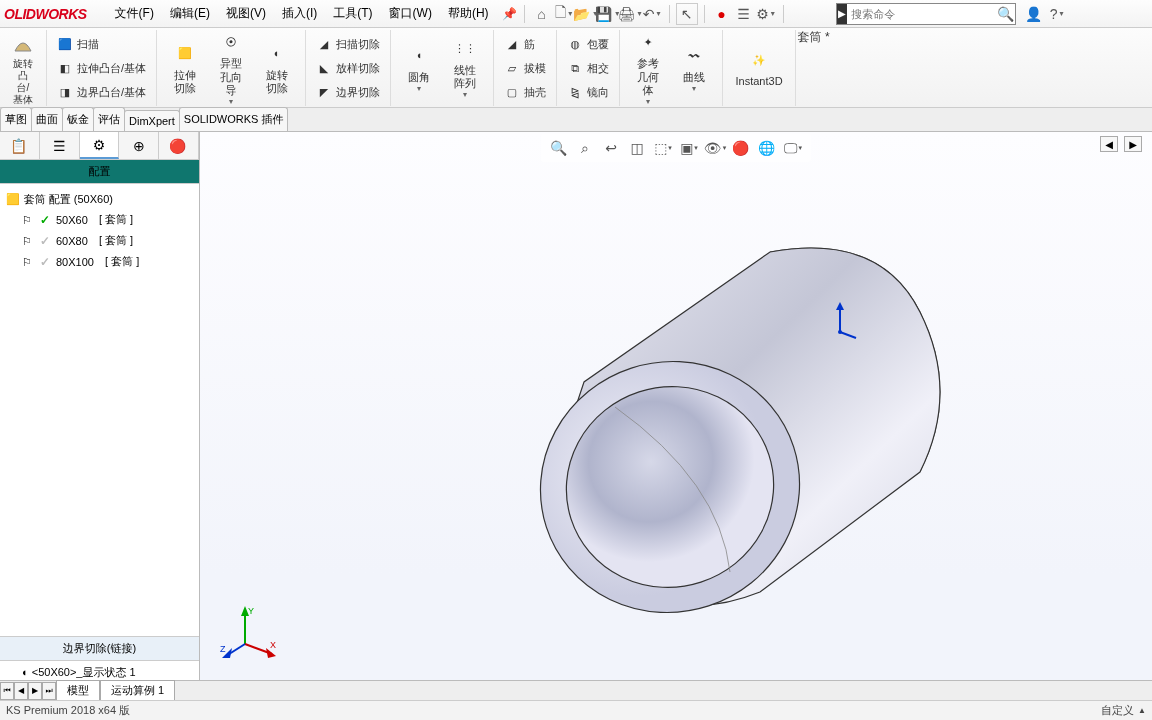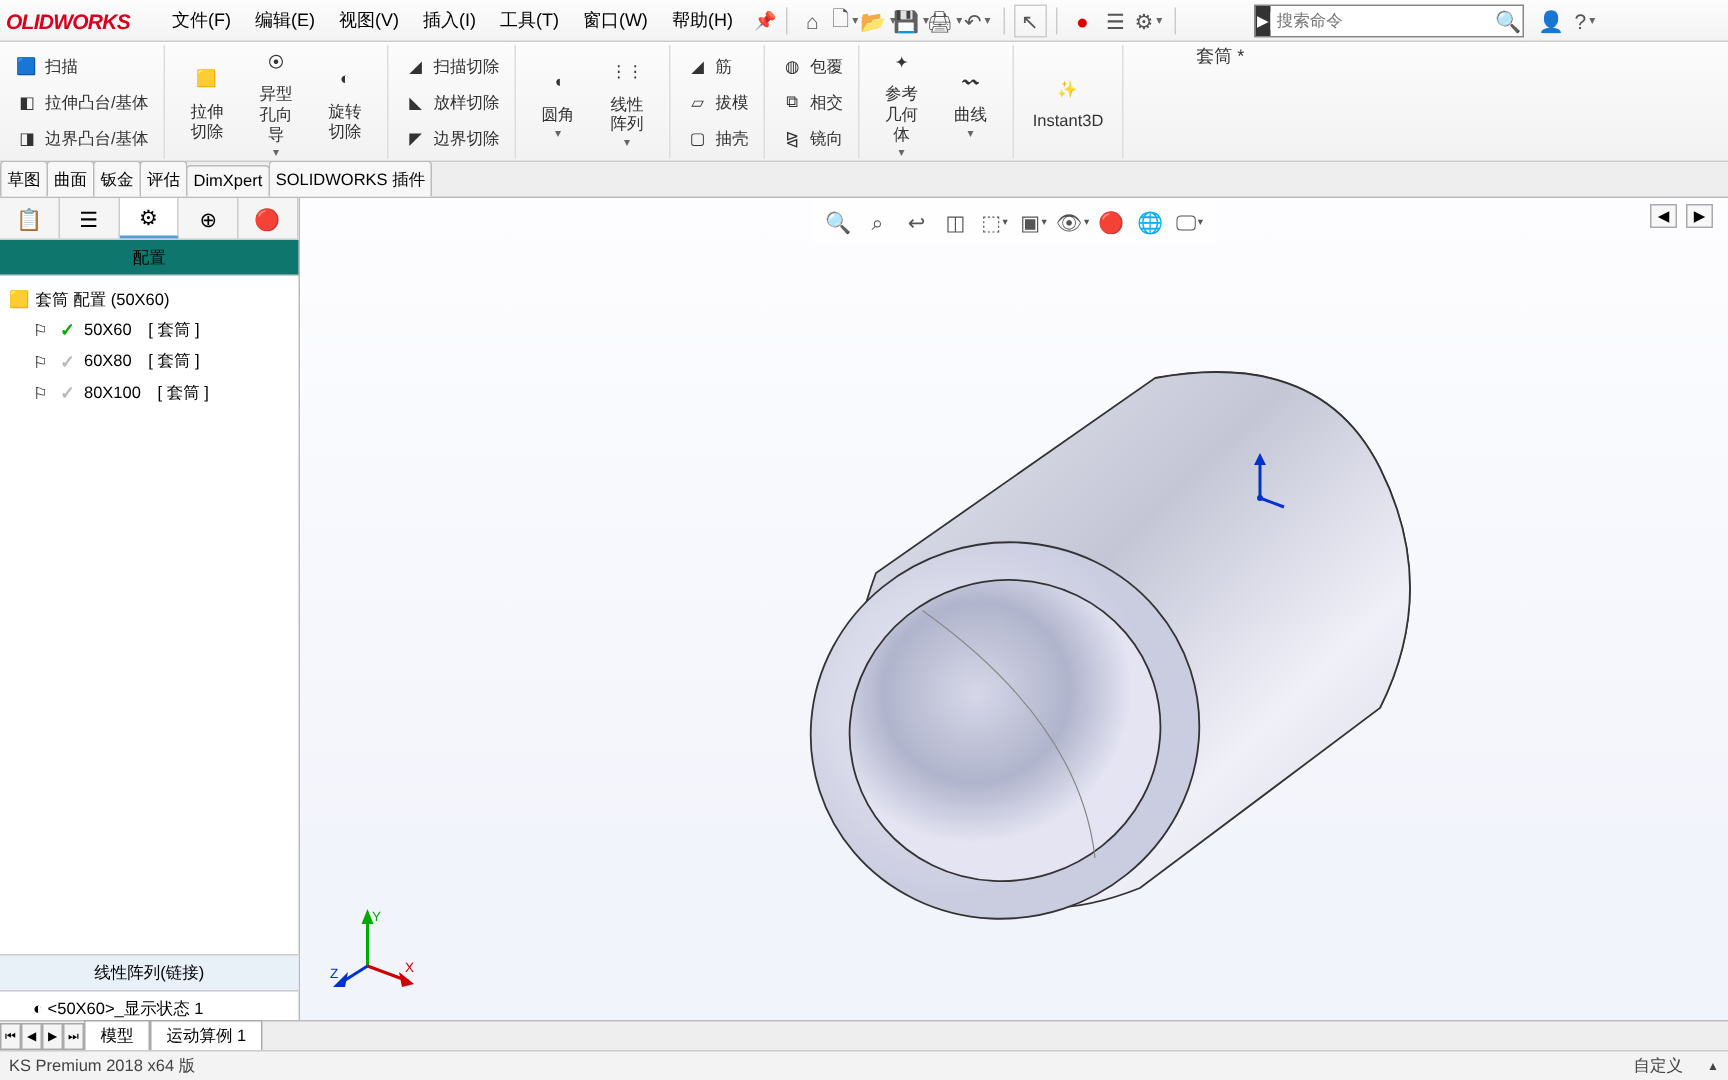--- a/index.html
+++ b/index.html
@@ -62,21 +62,21 @@
 .origin-triad { position: absolute; top: 170px; left: 630px; }
 
 
 .bottom-tabs { position: absolute; bottom: 20px; left: 0; height: 20px; display: flex; align-items: center; background: #eee; border-top: 1px solid #bbb; width: 100%; font-size: 11px; }
 .btab-nav { display: flex; }
 .btab-navbtn { width: 14px; height: 18px; border: 1px solid #aaa; background: #f5f5f5; display: flex; align-items: center; justify-content: center; font-size: 8px; cursor: pointer; }
 .btab { padding: 2px 10px; border: 1px solid #aaa; background: #fff; cursor: pointer; }
 
 
 .statusbar { position: absolute; bottom: 0; left: 0; right: 0; height: 20px; background: #f3f3f3; border-top: 1px solid #ccc; display: flex; align-items: center; font-size: 11px; padding: 0 6px; color: #444; }
-.statusbar .right { margin-left: auto; display: flex; align-items: center; gap: 16px; }
+.statusbar .right { margin-left: auto; display: flex; align-items: center; gap: 4px; }
 
 svg { display: block; }
 </style>
 </head>
 <body>
 
 <div class="menubar">
   <span class="logo">OLIDWORKS</span>
   <span class="mitem">文件(F)</span>
   <span class="mitem">编辑(E)</span>
@@ -105,20 +105,30 @@
     <span class="play">▶</span>
     <input placeholder="搜索命令" style="">
     <span class="mag">🔍</span>
   </div>
   <span class="toolbtn" style="margin-left:8px;">👤</span>
   <span class="toolbtn drop">?</span>
 </div>
 
 <div class="ribbon">
   <div class="rgroup">
+    <div class="rbtn-lg" style="width:34px;">
+      <span class="ricon-lg">
+          <svg width="24" height="24">
+            <path d="M4 20 Q12 4 20 20 Z" fill="#d4b878" stroke="#888"></path>
+          </svg>
+        </span>
+      <span style="font-size:10px;">旋转凸台/基体</span>
+    </div>
+  </div>
+  <div class="rgroup">
     <div class="rbtn-sm">
         <span class="ricon">🟦</span>
         <span>扫描</span>
       </div>
     <div class="rbtn-sm">
         <span class="ricon">◧</span>
         <span>拉伸凸台/基体</span>
       </div>
     <div class="rbtn-sm">
         <span class="ricon">◨</span>
@@ -248,21 +258,21 @@
         <span class="cfg-icon">⚐</span>
         <span class="check grey">✓</span>
         <span>60X80</span>&nbsp;<span>[ 套筒 ]</span>
       </div>
       <div class="tree-item">
         <span class="cfg-icon">⚐</span>
         <span class="check grey">✓</span>
         <span>80X100</span>&nbsp;<span>[ 套筒 ]</span>
       </div>
     </div>
-    <div class="panel-sub">线性阵列(链接)</div>
+    <div class="panel-sub">边界切除(链接)</div>
     <div class="state-item">
       <span>◐</span>
       <span>&lt;50X60&gt;_显示状态 1</span>
     </div>
   </div>
 
   <div class="viewport">
     <div class="view-toolbar">
       <span class="vbtn">🔍</span>
       <span class="vbtn">⌕</span>

